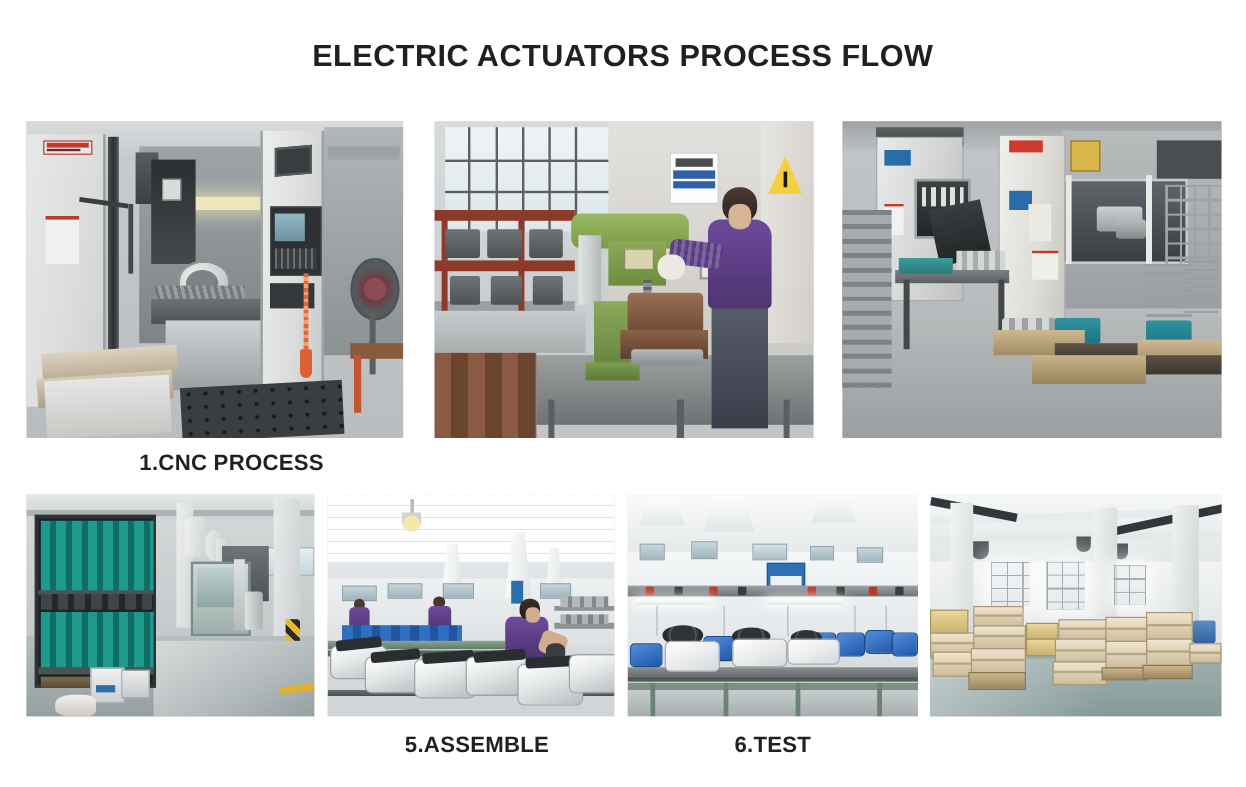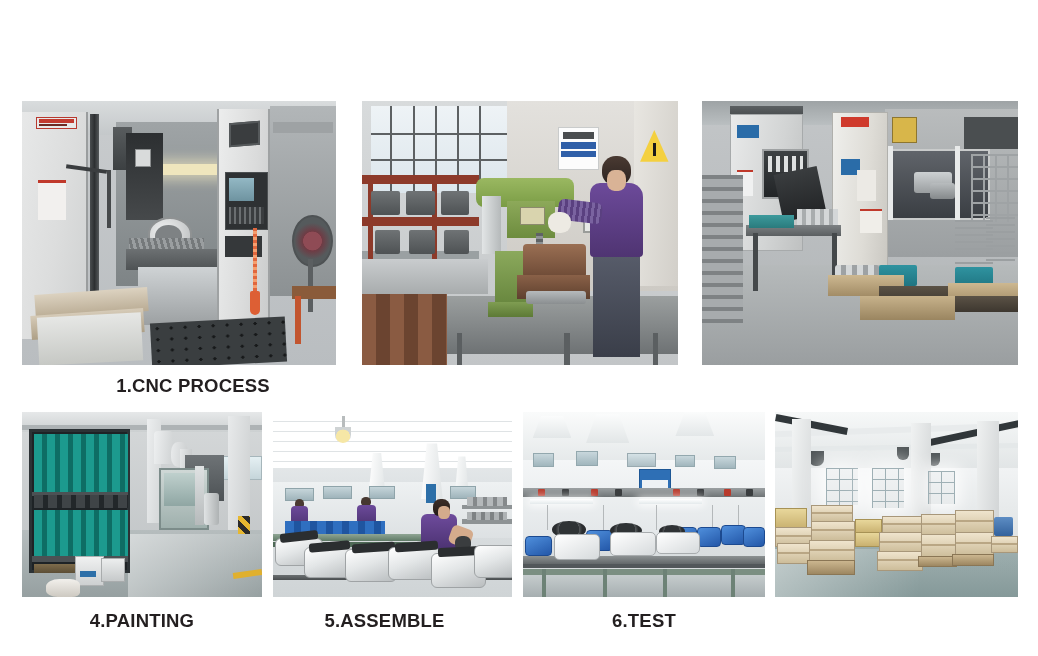--- a/index.html
+++ b/index.html
@@ -536,20 +536,23 @@
               background: linear-gradient(#e8d79b,#c9b170);
               border:1px solid #a79255; }
   .p7-blu   { position:absolute;
               background: linear-gradient(#5d8dc4,#33629c); border-radius:2px; }
 </style>
 </head>
 <body>
 
 <div id="infographic">
 
+  <div class="title-bar">
+    <div class="title-text">ELECTRIC ACTUATORS PROCESS FLOW</div>
+  </div>
 
   <div class="row row-top">
 
     <div class="cell" style="left:22px; width:314px;">
       <div class="photo p1">
         <div class="ly p1-ceil"></div>
         <div class="ly p1-back"></div>
         <div class="ly p1-lightb"></div>
         <div class="ly p1-right"></div>
         <div class="ly p1-rshelf"></div>
@@ -865,18 +868,17 @@
         <div class="p7-crate" style="left:74%; top:53%; width:16%; height:13%;"></div>
         <div class="p7-crate" style="left:74%; top:65%; width:16%; height:13%;"></div>
         <div class="p7-darkc" style="left:73%; top:77%; width:17%; height:6%;"></div>
         <div class="p7-blu" style="left:90%; top:57%; width:8%;  height:10%;"></div>
         <div class="p7-crate" style="left:89%; top:67%; width:11%; height:9%;"></div>
       </div>
     </div>
   </div>
 
   <div class="cap-row cap-row-bottom">
-    <div class="caption" style="left:22px;  width:240px;">4.PAINTING</div>
-    <div class="caption" style="left:265px; width:239px;">5.ASSEMBLE</div>
+    <div class="caption" style="left:278px; width:239px;">5.ASSEMBLE</div>
     <div class="caption" style="left:523px; width:242px;">6.TEST</div>
   </div>
 
 </div>
 
 </body></html>

